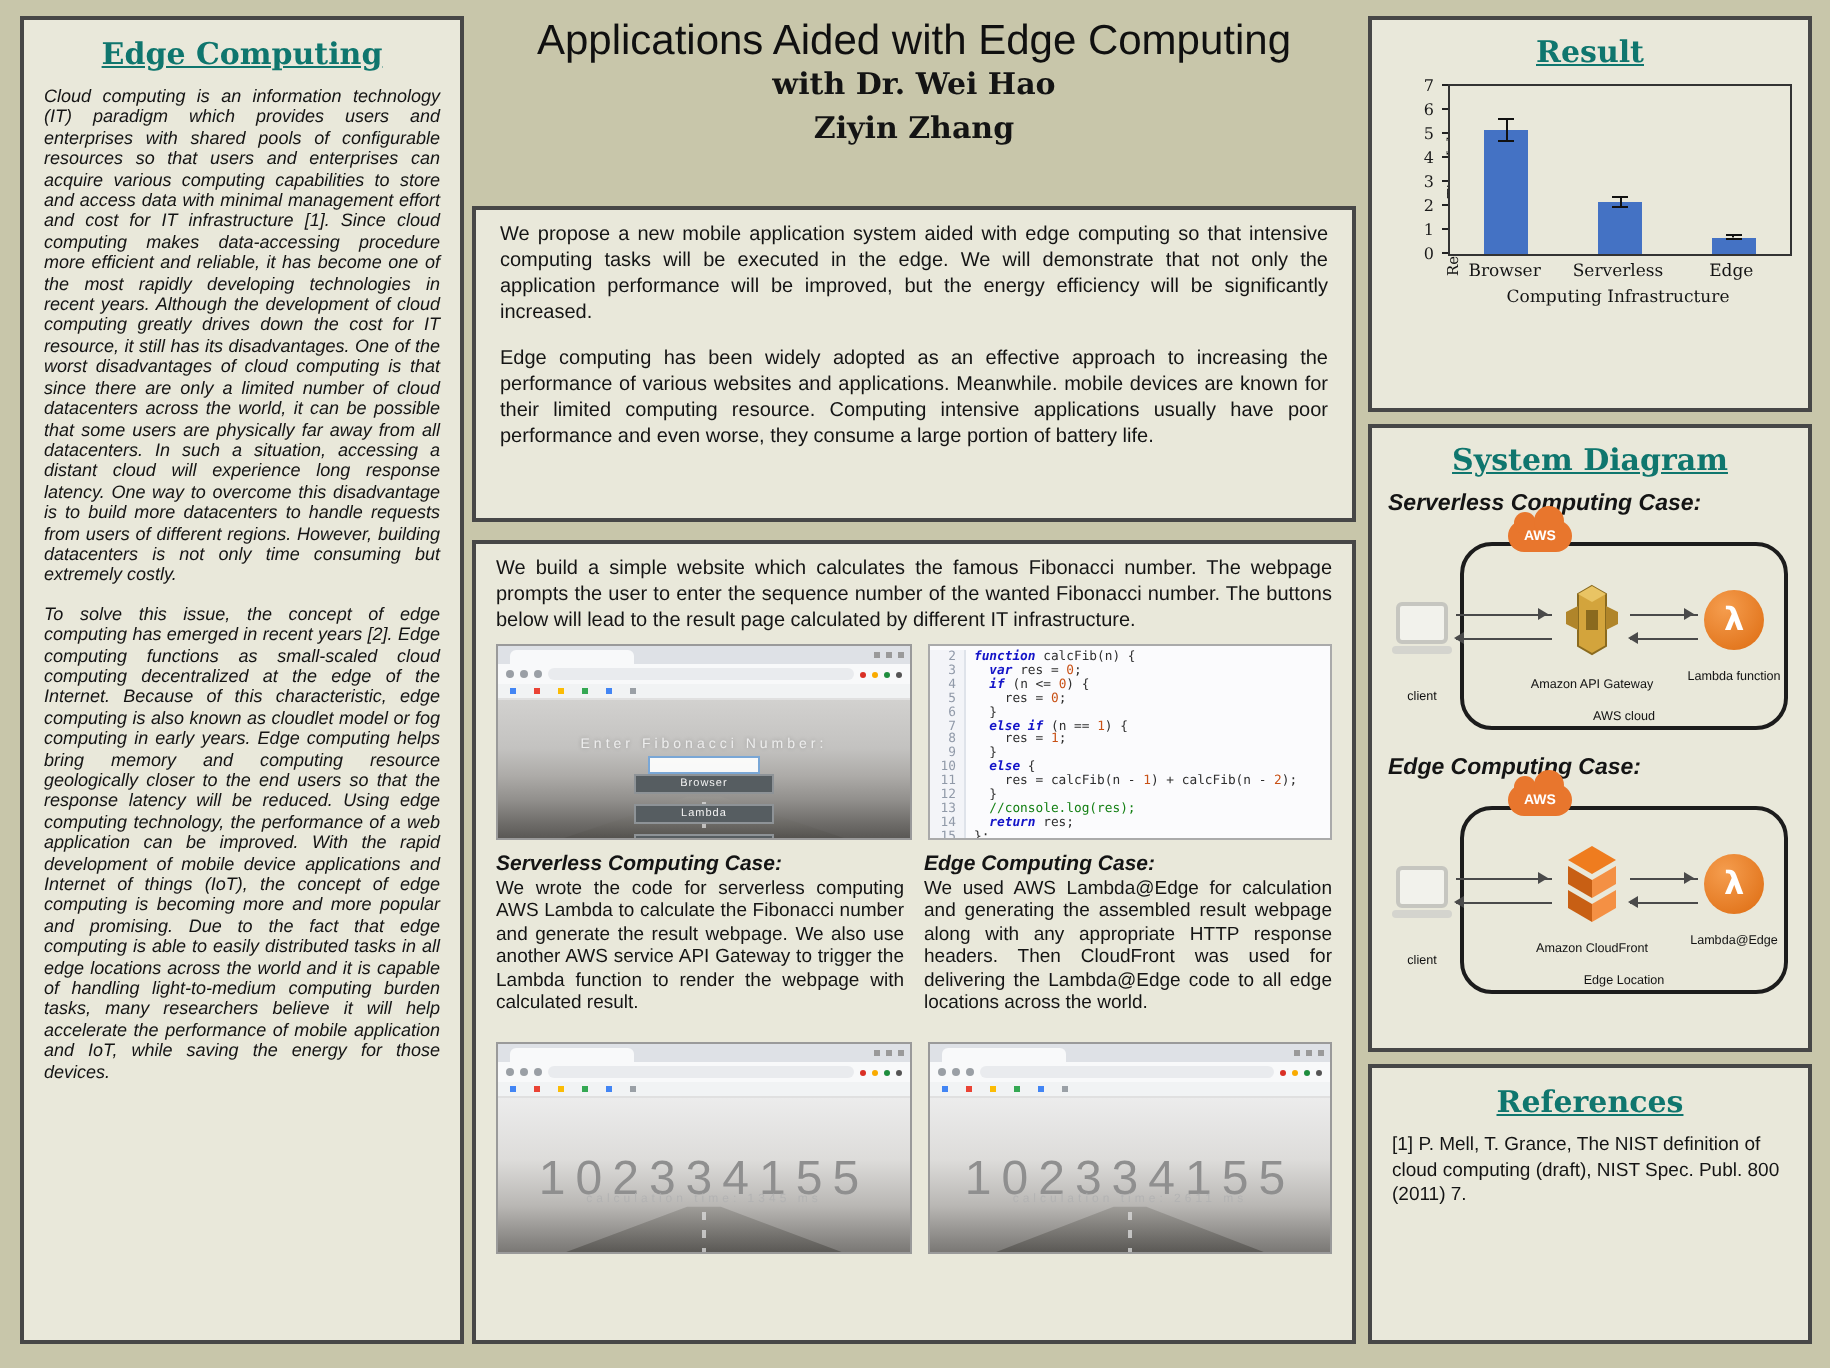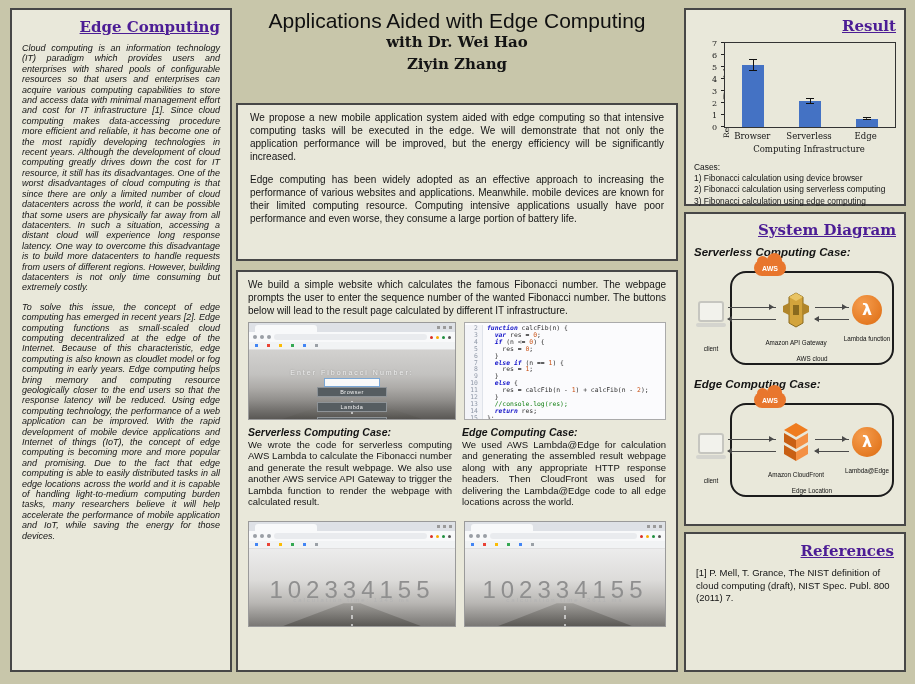--- a/index.html
+++ b/index.html
@@ -1,18 +1,18 @@
 <!DOCTYPE html>
 <html><head>
 <meta charset="utf-8">
 <style>
   html,body{margin:0;padding:0;}
   body{width:915px;height:684px;background:#c8c6aa;font-family:"Liberation Sans",sans-serif;color:#141414;position:relative;overflow:hidden;}
   .panel{position:absolute;box-sizing:border-box;background:#e9e8da;border:2px solid #474747;}
-  .phead{font-family:"DejaVu Serif",serif;font-weight:bold;text-decoration:underline;text-align:right;font-size:15px;margin:2px 0 7px 0;color:#4c1d95;}
+  .phead{font-family:"DejaVu Serif",serif;font-weight:bold;text-decoration:underline;text-align:center;font-size:15px;margin:2px 0 7px 0;color:#0f766e;}
   .jp{font-size:9px;line-height:10.4px;text-align:justify;margin:0 0 9px 0;font-style:italic;}
   .jp-mid{font-size:10px;line-height:13px;text-align:justify;margin:0 0 10px 0;}
   .jp-case{font-size:9.5px;line-height:11.4px;text-align:justify;margin:0;}
   .case-head{font-size:10.5px;font-weight:bold;font-style:italic;margin:0 0 1px 0;}
 
   
   .titleblock{position:absolute;left:236px;top:8px;width:442px;text-align:center;}
   .title{font-size:21px;line-height:25px;color:#101010;}
   .authors{font-family:"DejaVu Serif",serif;font-weight:bold;font-size:15px;line-height:19px;margin-top:3px;}
 
@@ -292,26 +292,20 @@
         <div class="bar" style="left: calc(83.3333% - 11px); height: 10%; background: rgb(68, 114, 196);"></div>
         <div class="ebar" style="left: calc(83.3333% - 4px); bottom: 8.57143%; height: 2.85714%;"></div>
       </div>
     <div class="xcats">
         <span class="xcat" style="left: 16.6667%;">Browser</span>
         <span class="xcat" style="left: 50%;">Serverless</span>
         <span class="xcat" style="left: 83.3333%;">Edge</span>
       </div>
     <div class="xlabel">Computing Infrastructure</div>
   </div>
-  <div class="cases">
-    <span>Cases:</span>
-    <span>1) Fibonacci calculation using device browser</span>
-    <span>2) Fibonacci calculation using serverless computing</span>
-    <span>3) Fibonacci calculation using edge computing</span>
-  </div>
 </div>
 
 <div class="panel" style="left:684px;top:212px;width:222px;height:314px;padding:5px 8px;">
   <div class="phead">System Diagram</div>
 
   <div class="dcase">Serverless Computing Case:</div>
   <div class="diagram">
     <div class="dg-container"></div>
     <div class="dg-badge">
         <span>AWS</span>

